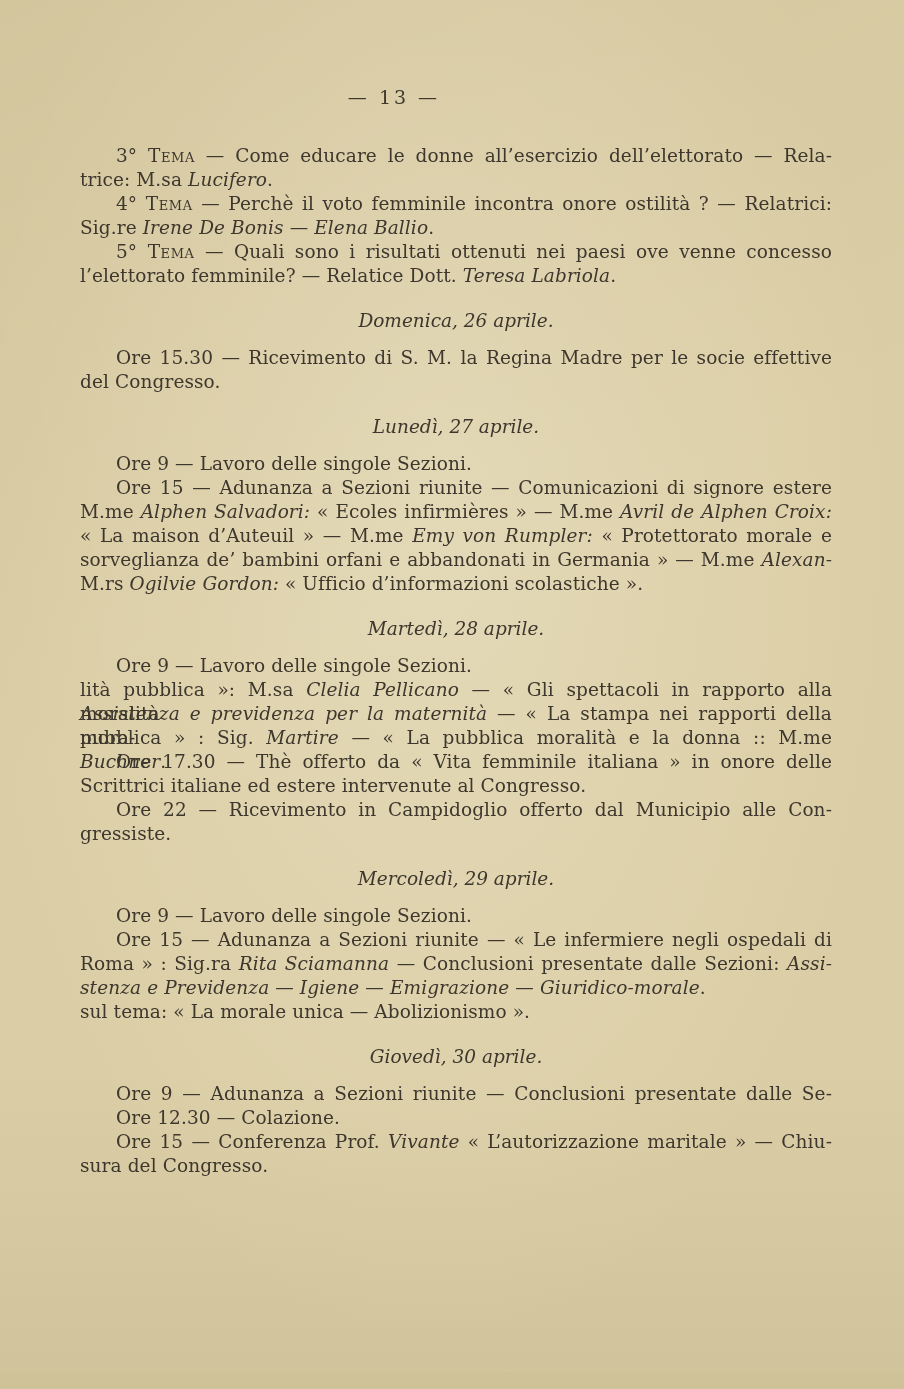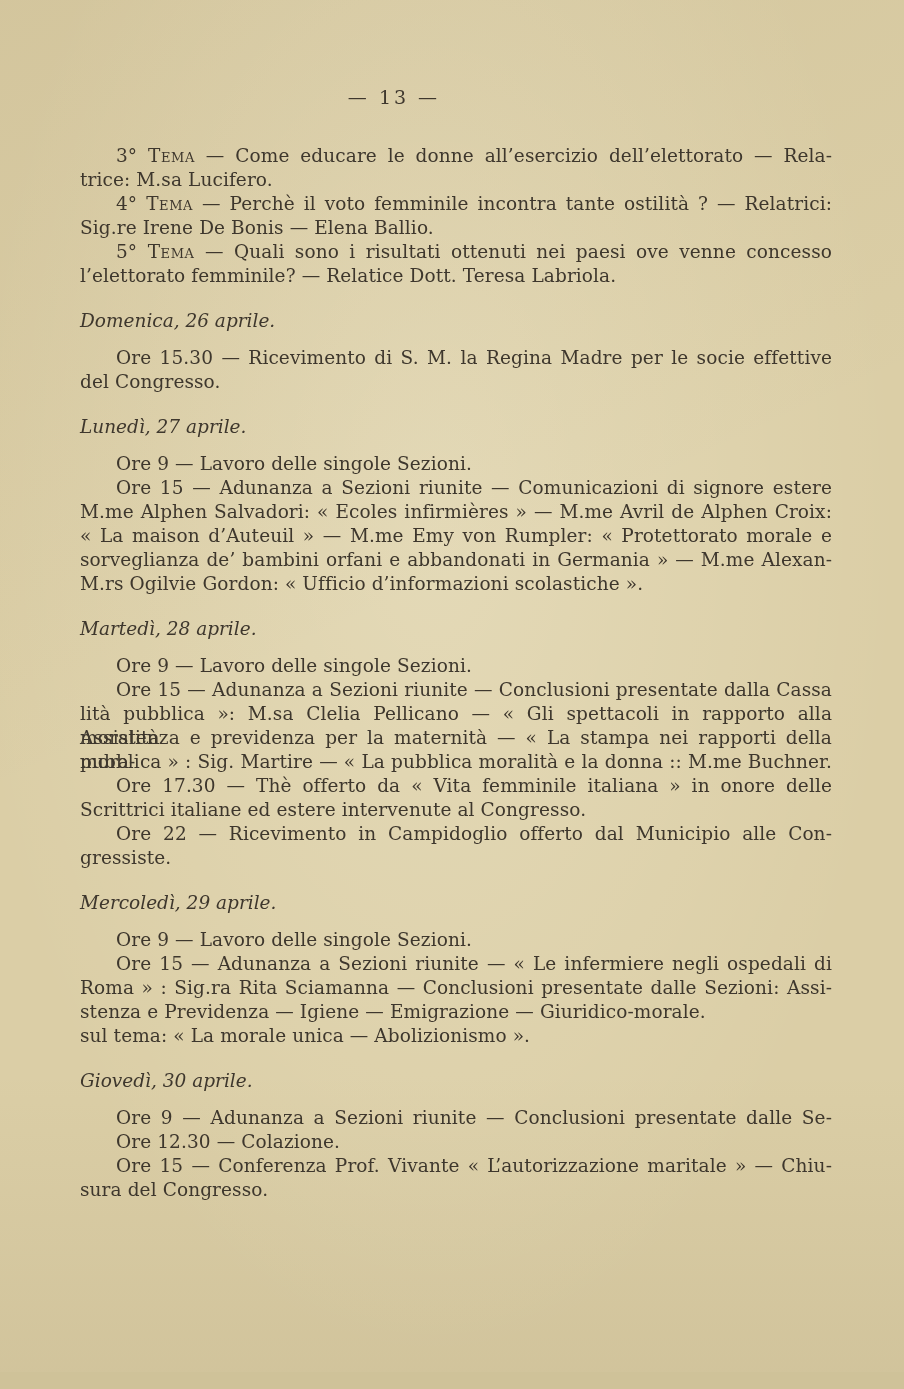--- a/index.html
+++ b/index.html
@@ -39,51 +39,51 @@
     text-align: left;
     white-space: normal;
     letter-spacing: 0.1px;
   }
   .line.justify { text-align: justify; text-align-last: justify; }
   .line.indent { text-indent: 36px; }
   .heading {
     font-size: 18.5px;
     line-height: 24px;
     font-style: italic;
+    text-align: center;
     margin-top: 21px;
     margin-bottom: 13px;
   }
-  .it { }
+  .it { font-style: italic; }
   .sc { font-variant: small-caps; letter-spacing: 0.6px; }
 </style>
 </head>
 <body>
 
 <div class="page" style="--paper: #dbcea6; --ink: #3e372d;">
   <div class="pagenum">— 13 —</div>
   <div class="doc-body" id="doc-body">
       <div class="line justify indent"><span>3° </span><span class="sc">Tema</span><span> — Come educare le donne all’esercizio dell’elettorato — Rela-</span></div>
       <div class="line"><span>trice: M.sa </span><span class="it">Lucifero</span><span>.</span></div>
-      <div class="line justify indent"><span>4° </span><span class="sc">Tema</span><span> — Perchè il voto femminile incontra tante ostilità ? — Relatrici:</span></div>
+      <div class="line justify indent"><span>4° </span><span class="sc">Tema</span><span> — Perchè il voto femminile incontra onore ostilità ? — Relatrici:</span></div>
       <div class="line"><span>Sig.re </span><span class="it">Irene De Bonis</span><span> — </span><span class="it">Elena Ballio</span><span>.</span></div>
       <div class="line justify indent"><span>5° </span><span class="sc">Tema</span><span> — Quali sono i risultati ottenuti nei paesi ove venne concesso</span></div>
       <div class="line"><span>l’elettorato femminile? — Relatice Dott. </span><span class="it">Teresa Labriola</span><span>.</span></div>
       <div class="heading">Domenica, 26 aprile.</div>
       <div class="line justify indent"><span>Ore 15.30 — Ricevimento di S. M. la Regina Madre per le socie effettive</span></div>
       <div class="line"><span>del Congresso.</span></div>
       <div class="heading">Lunedì, 27 aprile.</div>
       <div class="line indent"><span>Ore 9 — Lavoro delle singole Sezioni.</span></div>
       <div class="line justify indent"><span>Ore 15 — Adunanza a Sezioni riunite — Comunicazioni di signore estere</span></div>
       <div class="line justify"><span>M.me </span><span class="it">Alphen Salvadori:</span><span> « Ecoles infirmières » — M.me </span><span class="it">Avril de Alphen Croix:</span></div>
       <div class="line justify"><span>« La maison d’Auteuil » — M.me </span><span class="it">Emy von Rumpler:</span><span> « Protettorato morale e</span></div>
       <div class="line justify"><span>sorveglianza de’ bambini orfani e abbandonati in Germania » — M.me </span><span class="it">Alexan-</span></div>
       <div class="line"><span>M.rs </span><span class="it">Ogilvie Gordon:</span><span> « Ufficio d’informazioni scolastiche ».</span></div>
       <div class="heading">Martedì, 28 aprile.</div>
       <div class="line indent"><span>Ore 9 — Lavoro delle singole Sezioni.</span></div>
-      <div class="line justify indent"><span>Ore 15 — Adunanza a Sezioni riunite — Conclusioni presentate dalla </span><span class="it">Cassa</span></div>
       <div class="line justify"><span>lità pubblica »: M.sa </span><span class="it">Clelia Pellicano</span><span> — « Gli spettacoli in rapporto alla moralità</span></div>
       <div class="line justify"><span class="it">Assistenza e previdenza per la maternità</span><span> — « La stampa nei rapporti della mora-</span></div>
       <div class="line justify"><span>pubblica » : Sig. </span><span class="it">Martire</span><span> — « La pubblica moralità e la donna :: M.me </span><span class="it">Buchner</span><span>.</span></div>
       <div class="line justify indent"><span>Ore 17.30 — Thè offerto da « Vita femminile italiana » in onore delle</span></div>
       <div class="line"><span>Scrittrici italiane ed estere intervenute al Congresso.</span></div>
       <div class="line justify indent"><span>Ore 22 — Ricevimento in Campidoglio offerto dal Municipio alle Con-</span></div>
       <div class="line"><span>gressiste.</span></div>
       <div class="heading">Mercoledì, 29 aprile.</div>
       <div class="line indent"><span>Ore 9 — Lavoro delle singole Sezioni.</span></div>
       <div class="line justify indent"><span>Ore 15 — Adunanza a Sezioni riunite — « Le infermiere negli ospedali di</span></div>

